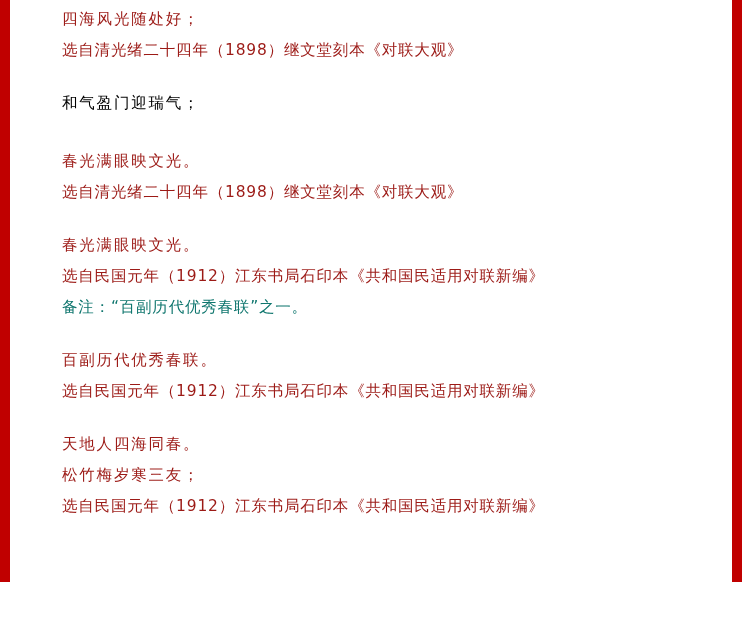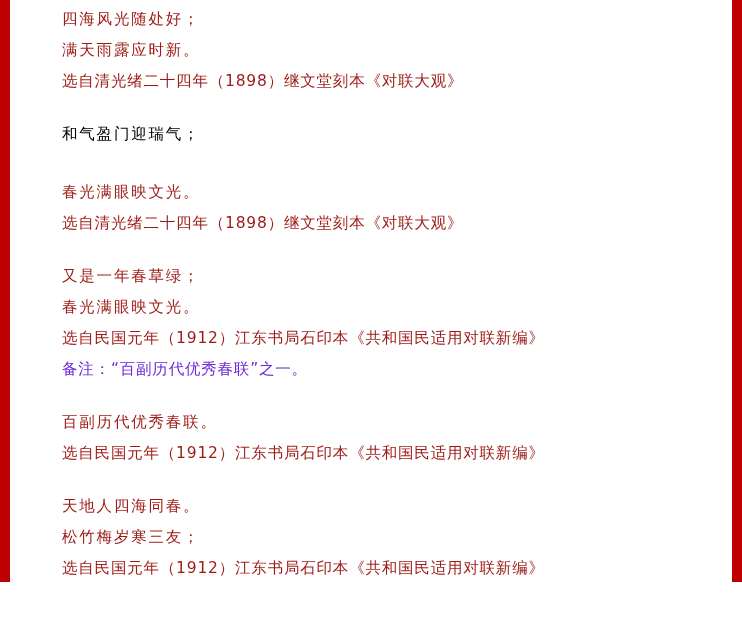--- a/index.html
+++ b/index.html
@@ -63,33 +63,31 @@
 </head>
 <body>
 
 <div id="page">
   <div class="edge edge-left" style="background: rgb(192, 0, 0);"></div>
   <div class="edge edge-right" style="background: rgb(192, 0, 0);"></div>
 
   <div class="content">
       <div class="couplet-block">
         <div class="line verse" style="color: rgb(156, 26, 22);">四海风光随处好；</div>
-        <div class="line verse" style="color: rgb(156, 26, 22);">满天雨露应时新。</div>
         <div class="line source" style="color: rgb(156, 26, 22);">选自清光绪二十四年（1898）继文堂刻本《对联大观》</div>
       </div>
       <div class="couplet-block">
         <div class="line verse" style="color: #000000;">和气盈门迎瑞气；</div>
         <div class="line verse" style="color: rgb(156, 26, 22); margin-top: 27px;">春光满眼映文光。</div>
         <div class="line source" style="color: rgb(156, 26, 22);">选自清光绪二十四年（1898）继文堂刻本《对联大观》</div>
       </div>
       <div class="couplet-block">
-        <div class="line verse" style="color: rgb(156, 26, 22);">又是一年春草绿；</div>
         <div class="line verse" style="color: rgb(156, 26, 22);">春光满眼映文光。</div>
         <div class="line source" style="color: rgb(156, 26, 22);">选自民国元年（1912）江东书局石印本《共和国民适用对联新编》</div>
-        <div class="line note" style="color: #6d28d9;">备注：“百副历代优秀春联”之一。</div>
+        <div class="line note" style="color: #0f766e;">备注：“百副历代优秀春联”之一。</div>
       </div>
       <div class="couplet-block">
         <div class="line verse" style="color: rgb(156, 26, 22);">百副历代优秀春联。</div>
         <div class="line source" style="color: rgb(156, 26, 22);">选自民国元年（1912）江东书局石印本《共和国民适用对联新编》</div>
       </div>
       <div class="couplet-block">
         <div class="line verse" style="color: rgb(156, 26, 22);">天地人四海同春。</div>
         <div class="line verse" style="color: rgb(156, 26, 22);">松竹梅岁寒三友；</div>
         <div class="line source" style="color: rgb(156, 26, 22);">选自民国元年（1912）江东书局石印本《共和国民适用对联新编》</div>
       </div>

